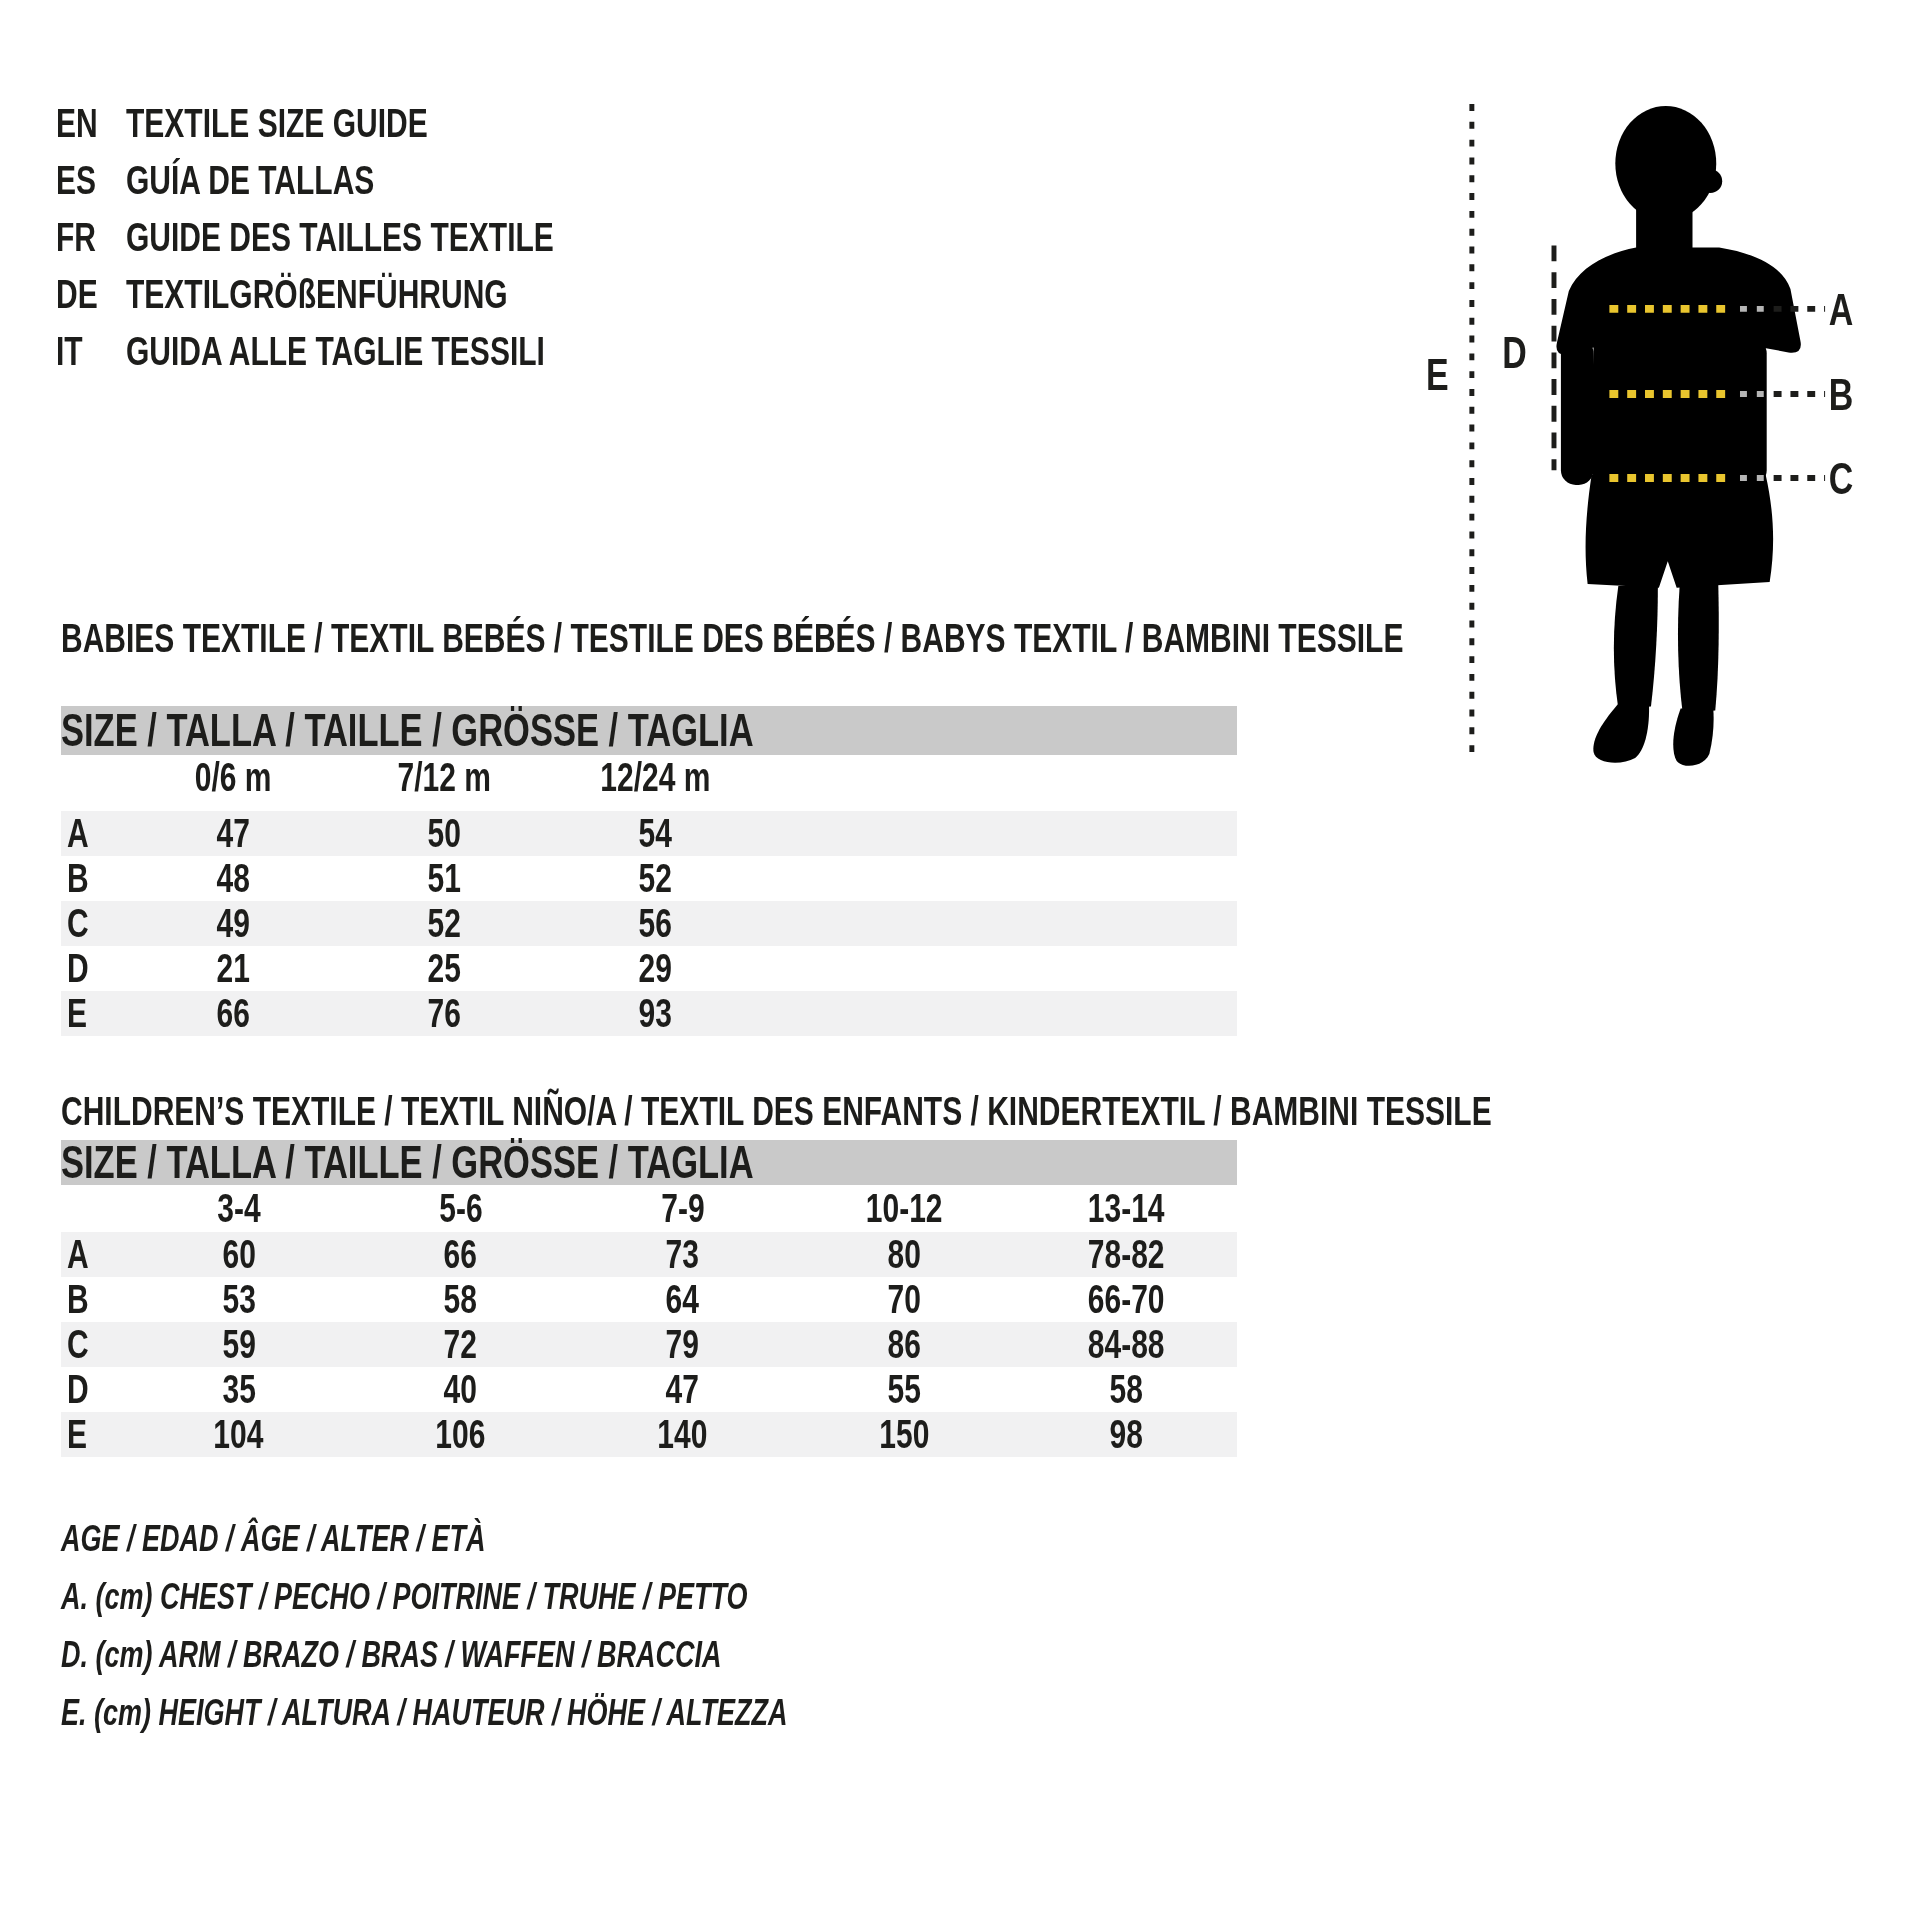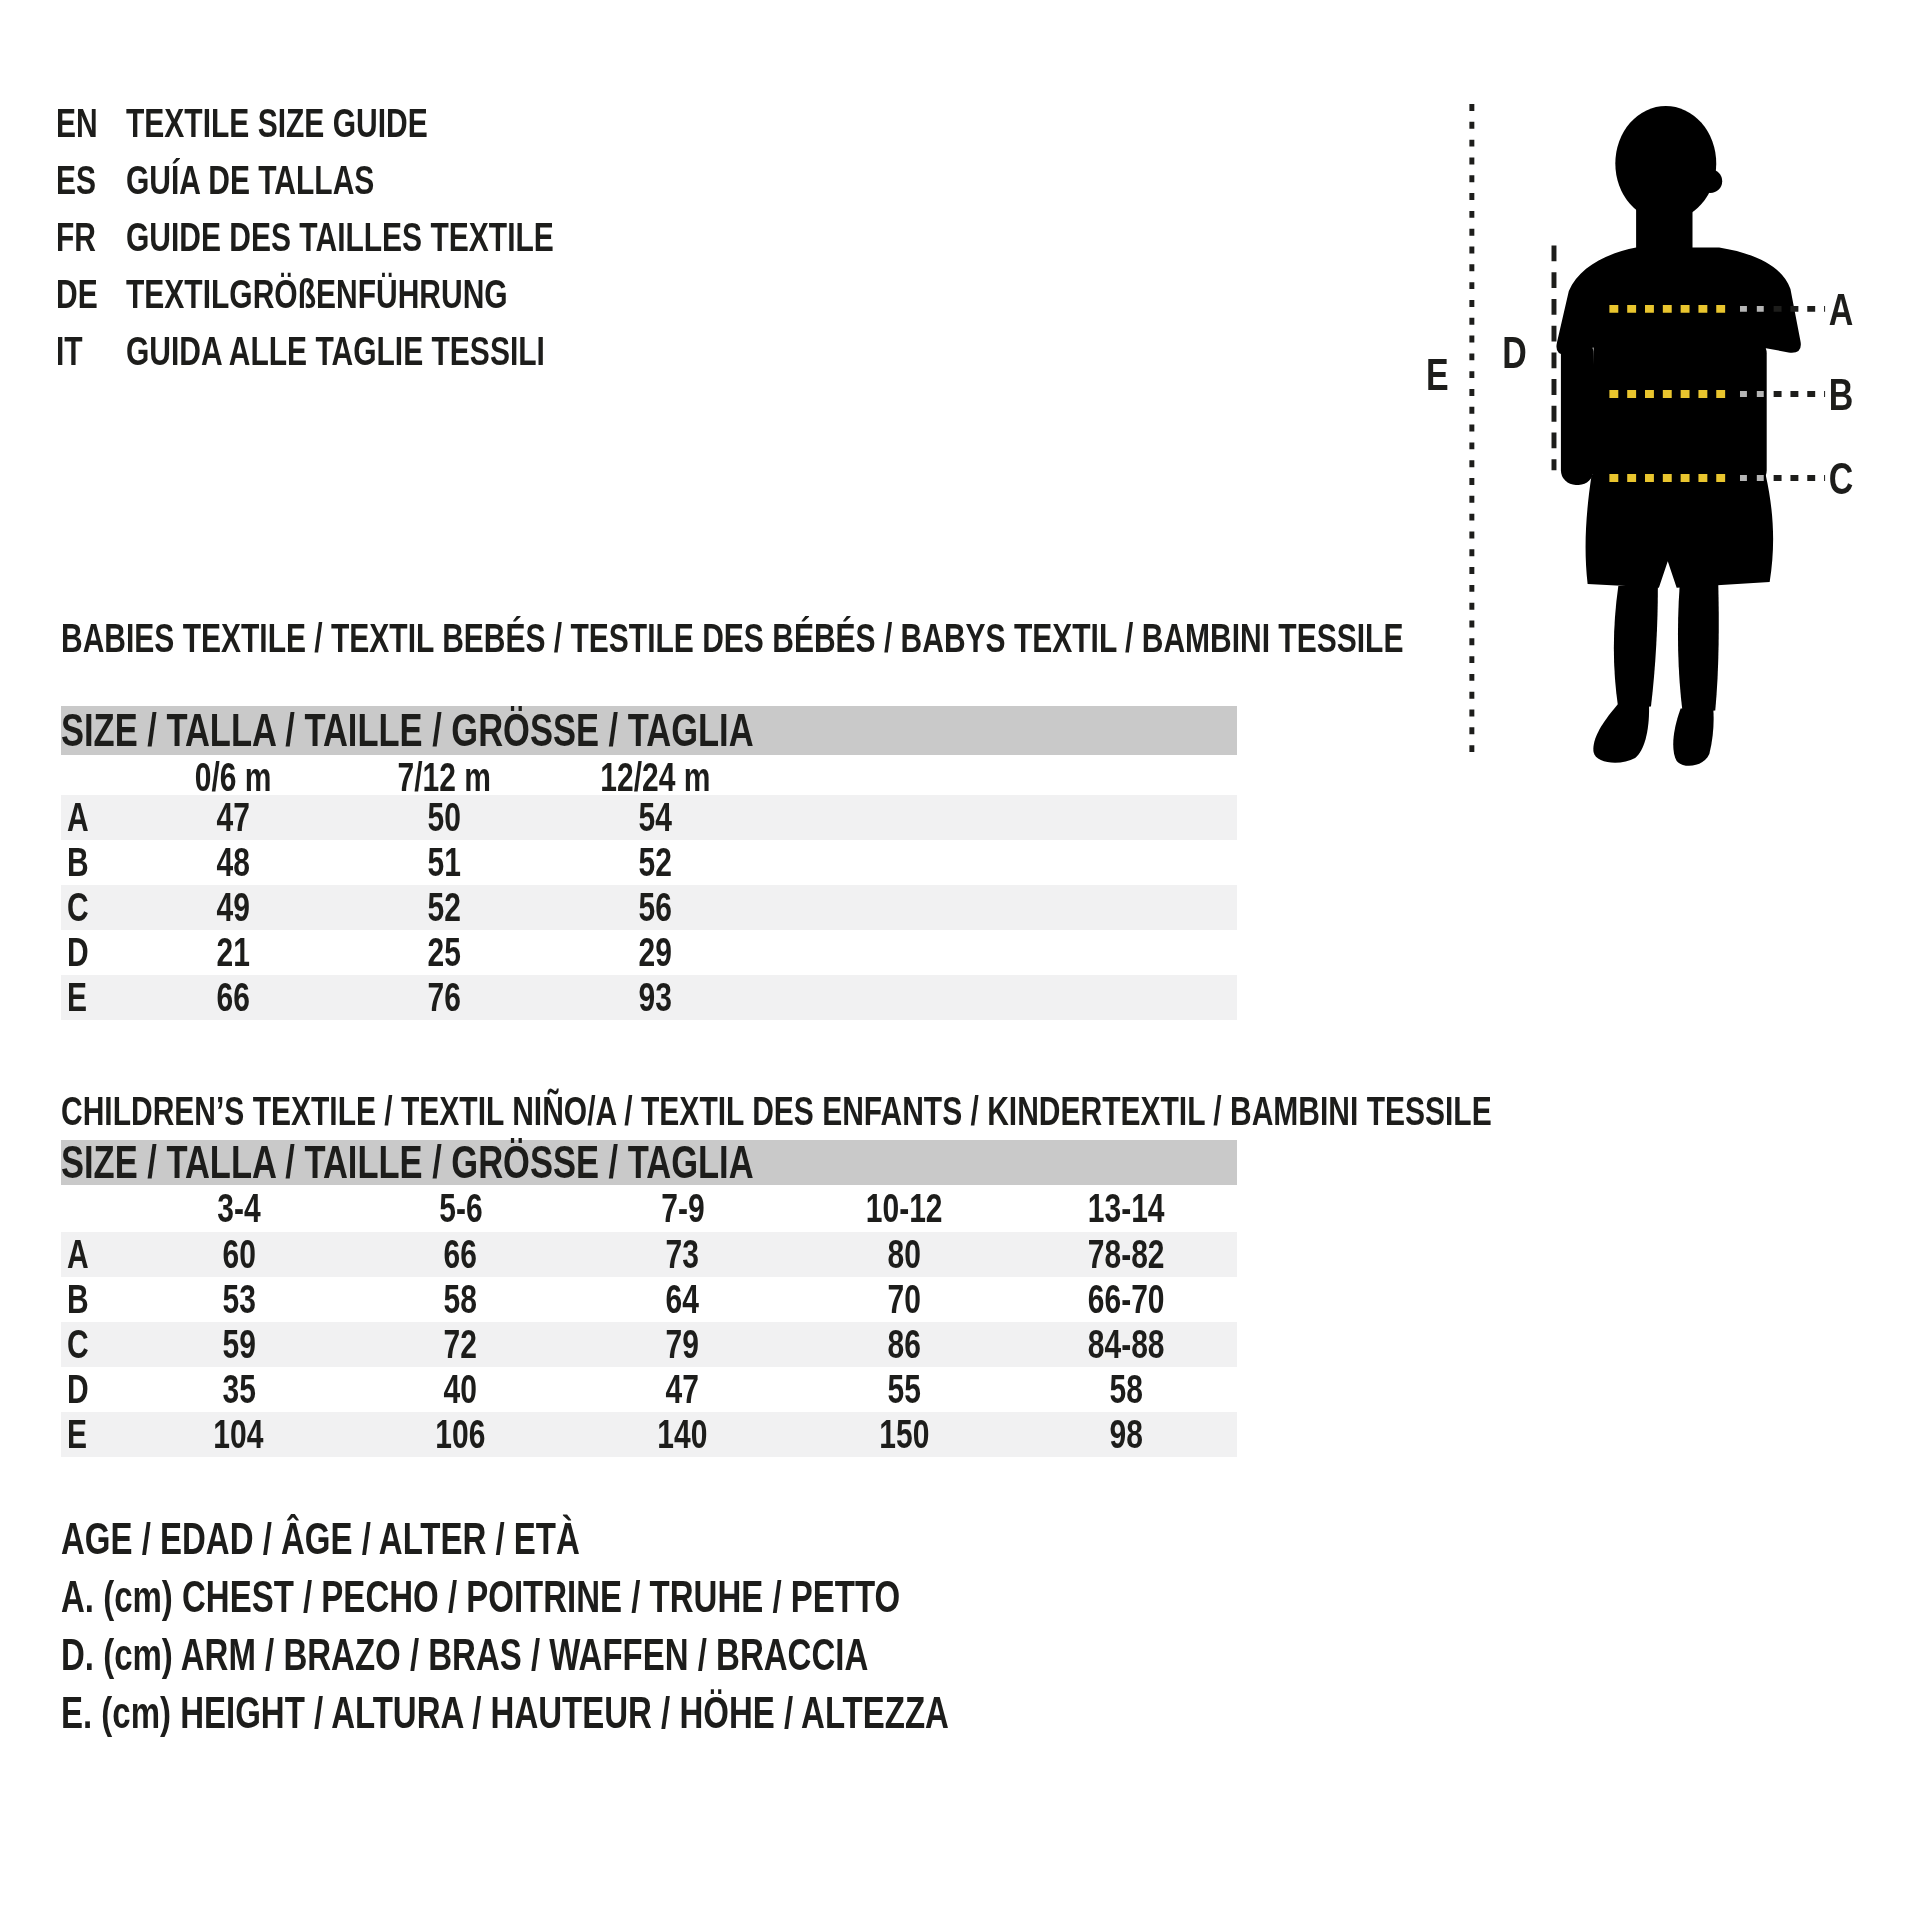--- a/index.html
+++ b/index.html
@@ -28,30 +28,30 @@
   .heading-children{top:1089px;}
 
   
   .size-table{position:absolute;left:61px;width:1176px;font-size:40px;}
   .table-babies{top:706px;}
   .table-children{top:1140px;}
   .band{background:#c9c9c9;font-size:46px;padding-left:0;box-sizing:border-box;}
   .table-babies .band{height:49px;line-height:49px;}
   .table-children .band{height:45px;line-height:45px;}
   .cols-header{display:flex;}
-  .table-babies .cols-header{height:40px;line-height:45px;}
+  .table-babies .cols-header{height:56px;line-height:45px;}
   .table-children .cols-header{height:47px;line-height:46px;}
   .t-row{display:flex;height:45px;line-height:45px;}
   .t-row.striped{background:#f1f1f2;}
   .lbl{width:67px;padding-left:6px;box-sizing:border-box;text-align:left;}
   .c3{width:211px;text-align:center;}
   .c5{width:222px;text-align:center;}
 
   
-  .legend{position:absolute;left:61px;top:1510px;font-size:44px;}
+  .legend{position:absolute;left:61px;top:1510px;font-size:36px;font-style:italic;}
   .legend-line{height:58px;line-height:58px;}
 
   
   .diagram{position:absolute;left:1366px;top:79px;width:560px;height:713px;}
   .diagram text{font-family:"Liberation Sans", sans-serif;font-weight:700;font-size:44px;fill:#1d1d1b;}
 </style>
 </head>
 <body>
 
 <div class="lang-block">

